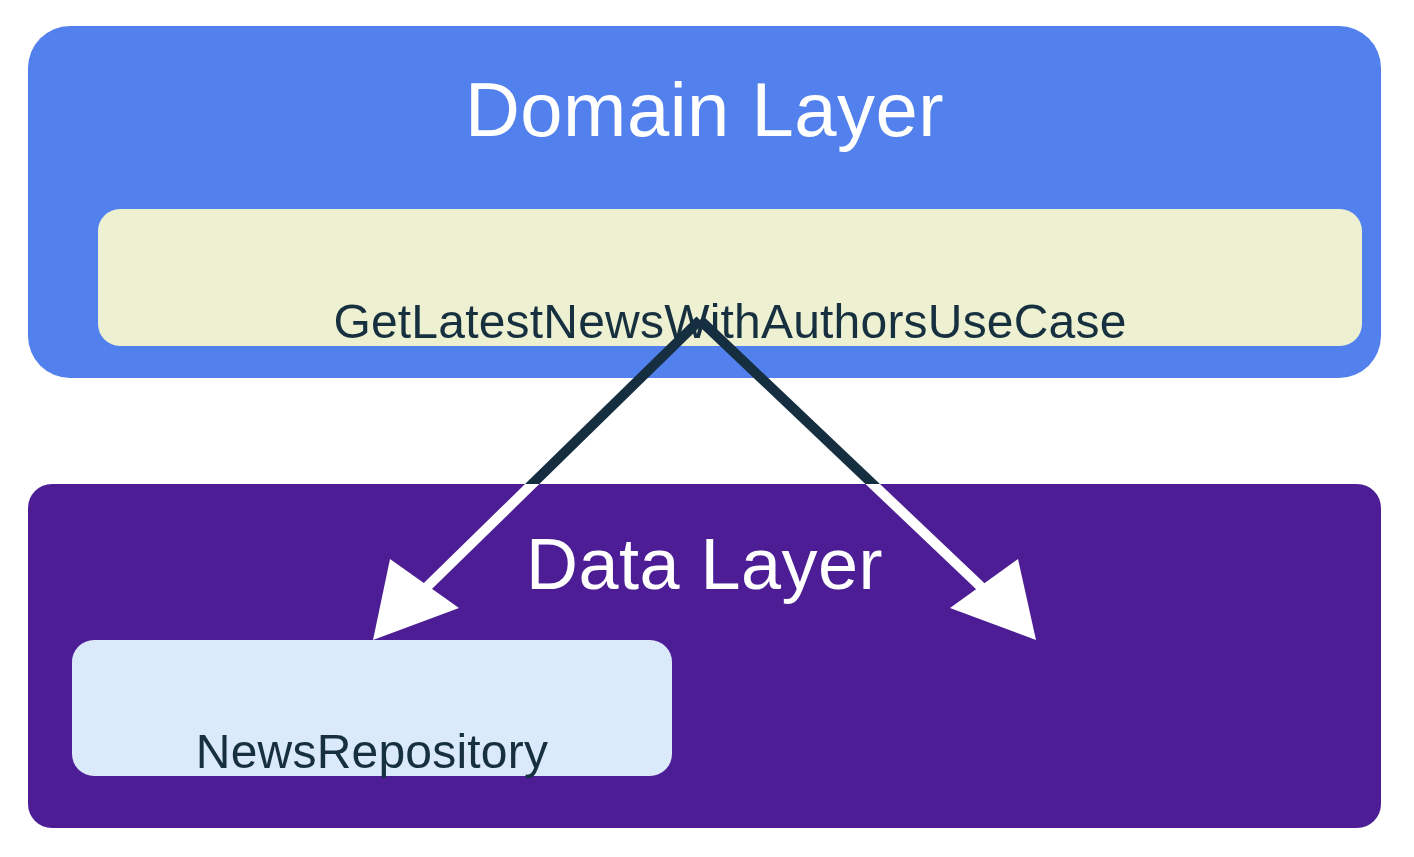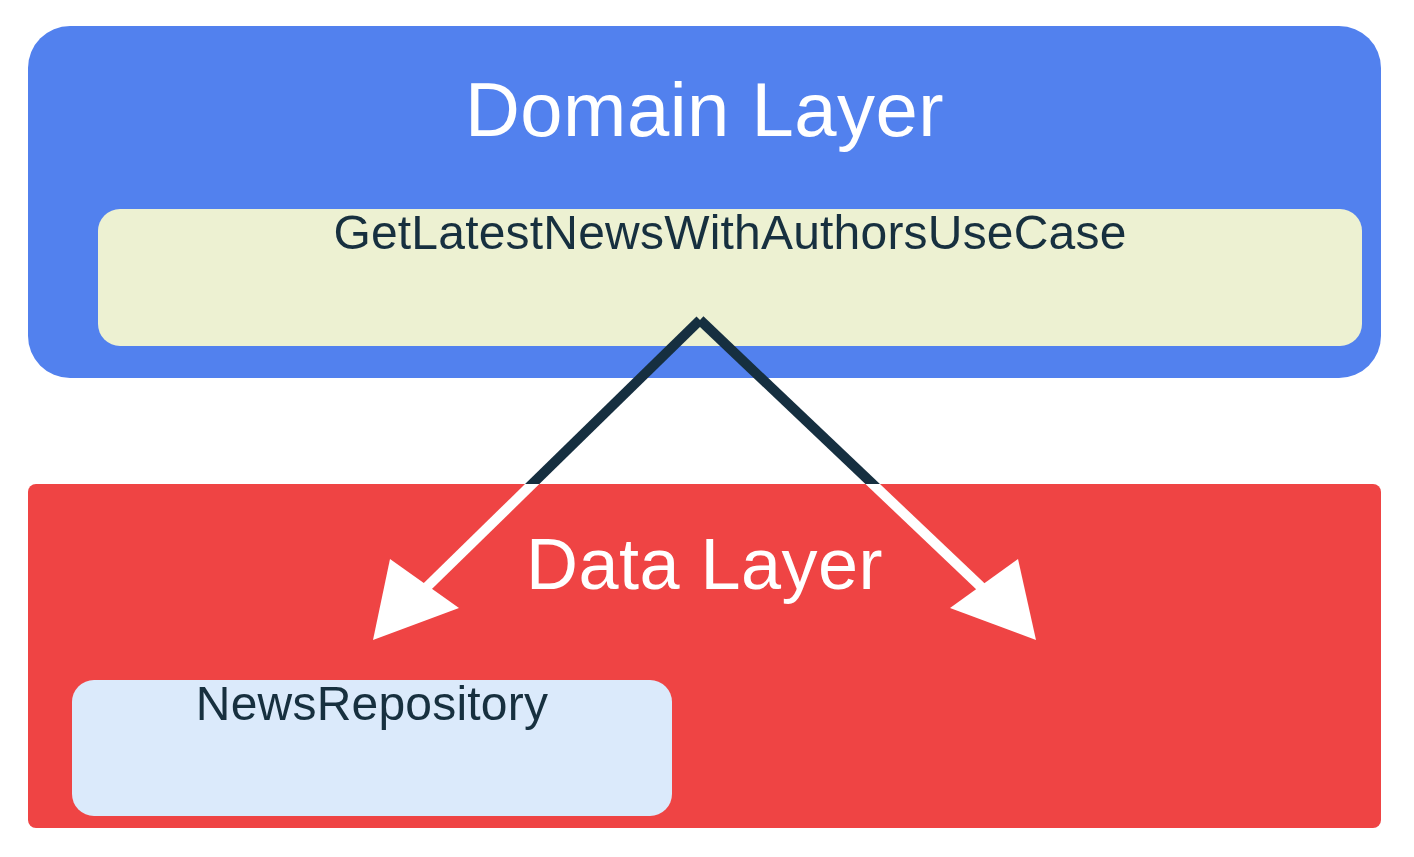--- a/index.html
+++ b/index.html
@@ -30,22 +30,22 @@
     width: 1353px;
     height: 352px;
     background: #5281EE;
     border-radius: 42px;
   }
   #data-layer {
     left: 28px;
     top: 484px;
     width: 1353px;
     height: 344px;
-    background: #ef4444;
-    border-radius: 8px;
+    background: #4c1d95;
+    border-radius: 24px;
   }
 
   
   .layer-title {
     position: absolute;
     left: 0;
     width: 100%;
     text-align: center;
     color: #ffffff;
     font-weight: 300;
@@ -60,21 +60,21 @@
   #data-title {
     top: 44px;
     font-size: 72px;
   }
 
   
   .component {
     position: absolute;
     box-sizing: border-box;
     display: flex;
-    align-items: flex-start;
+    align-items: flex-end;
     justify-content: center;
     border-radius: 22px;
     color: #17303F;
   }
   .component-label {
     font-size: 48px;
     font-weight: 400;
     letter-spacing: 0.2px;
     line-height: 1;
     white-space: nowrap;
@@ -85,21 +85,20 @@
     width: 1264px;
     height: 137px;
     background: #EDF1D2;
   }
   #news-repository-box {
     left: 44px;
     top: 156px;
     width: 600px;
     height: 136px;
     background: #DBEAFB;
-    margin-top: 40px;
   }
   #authors-repository-box {
     left: 712px;
     top: 156px;
     width: 594px;
     height: 136px;
     background: #EDF1D2;
   }
 
   

